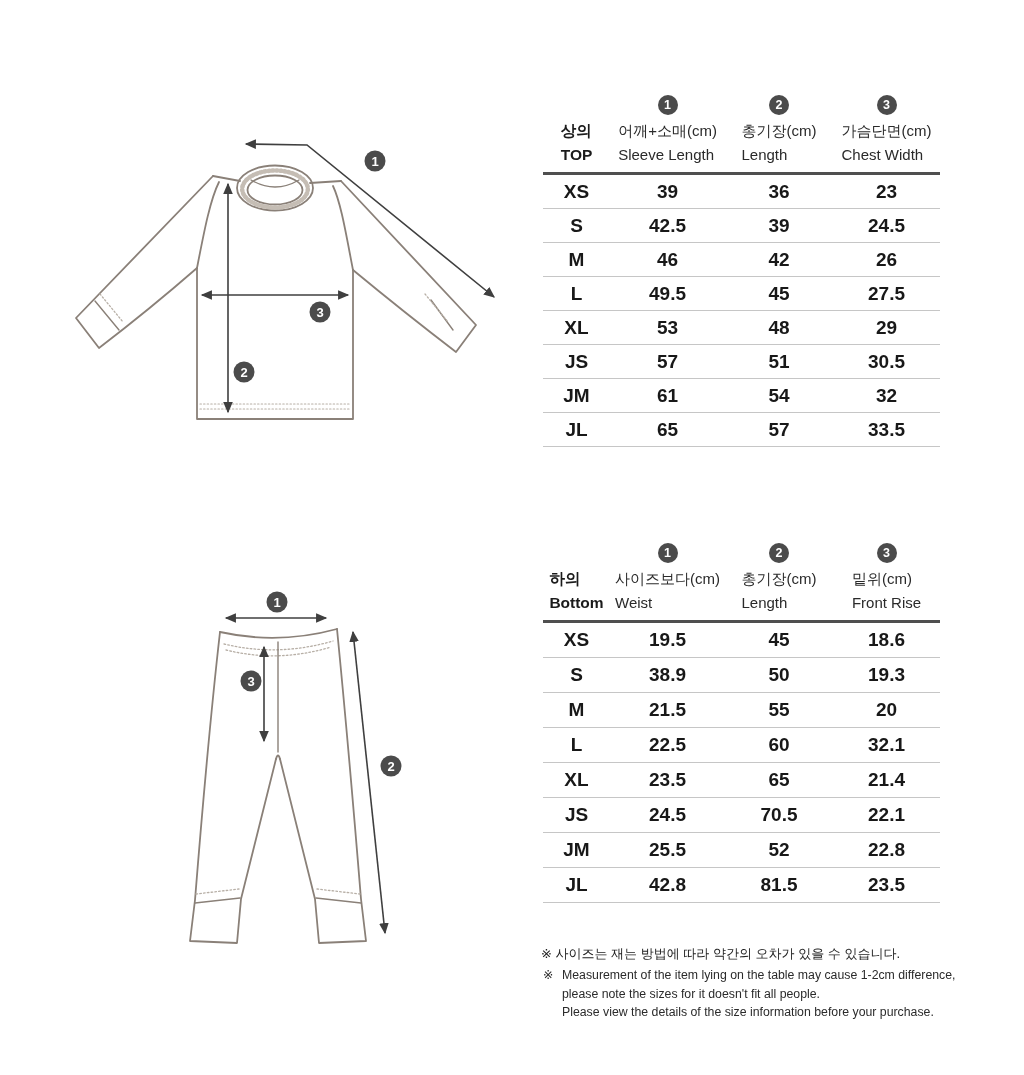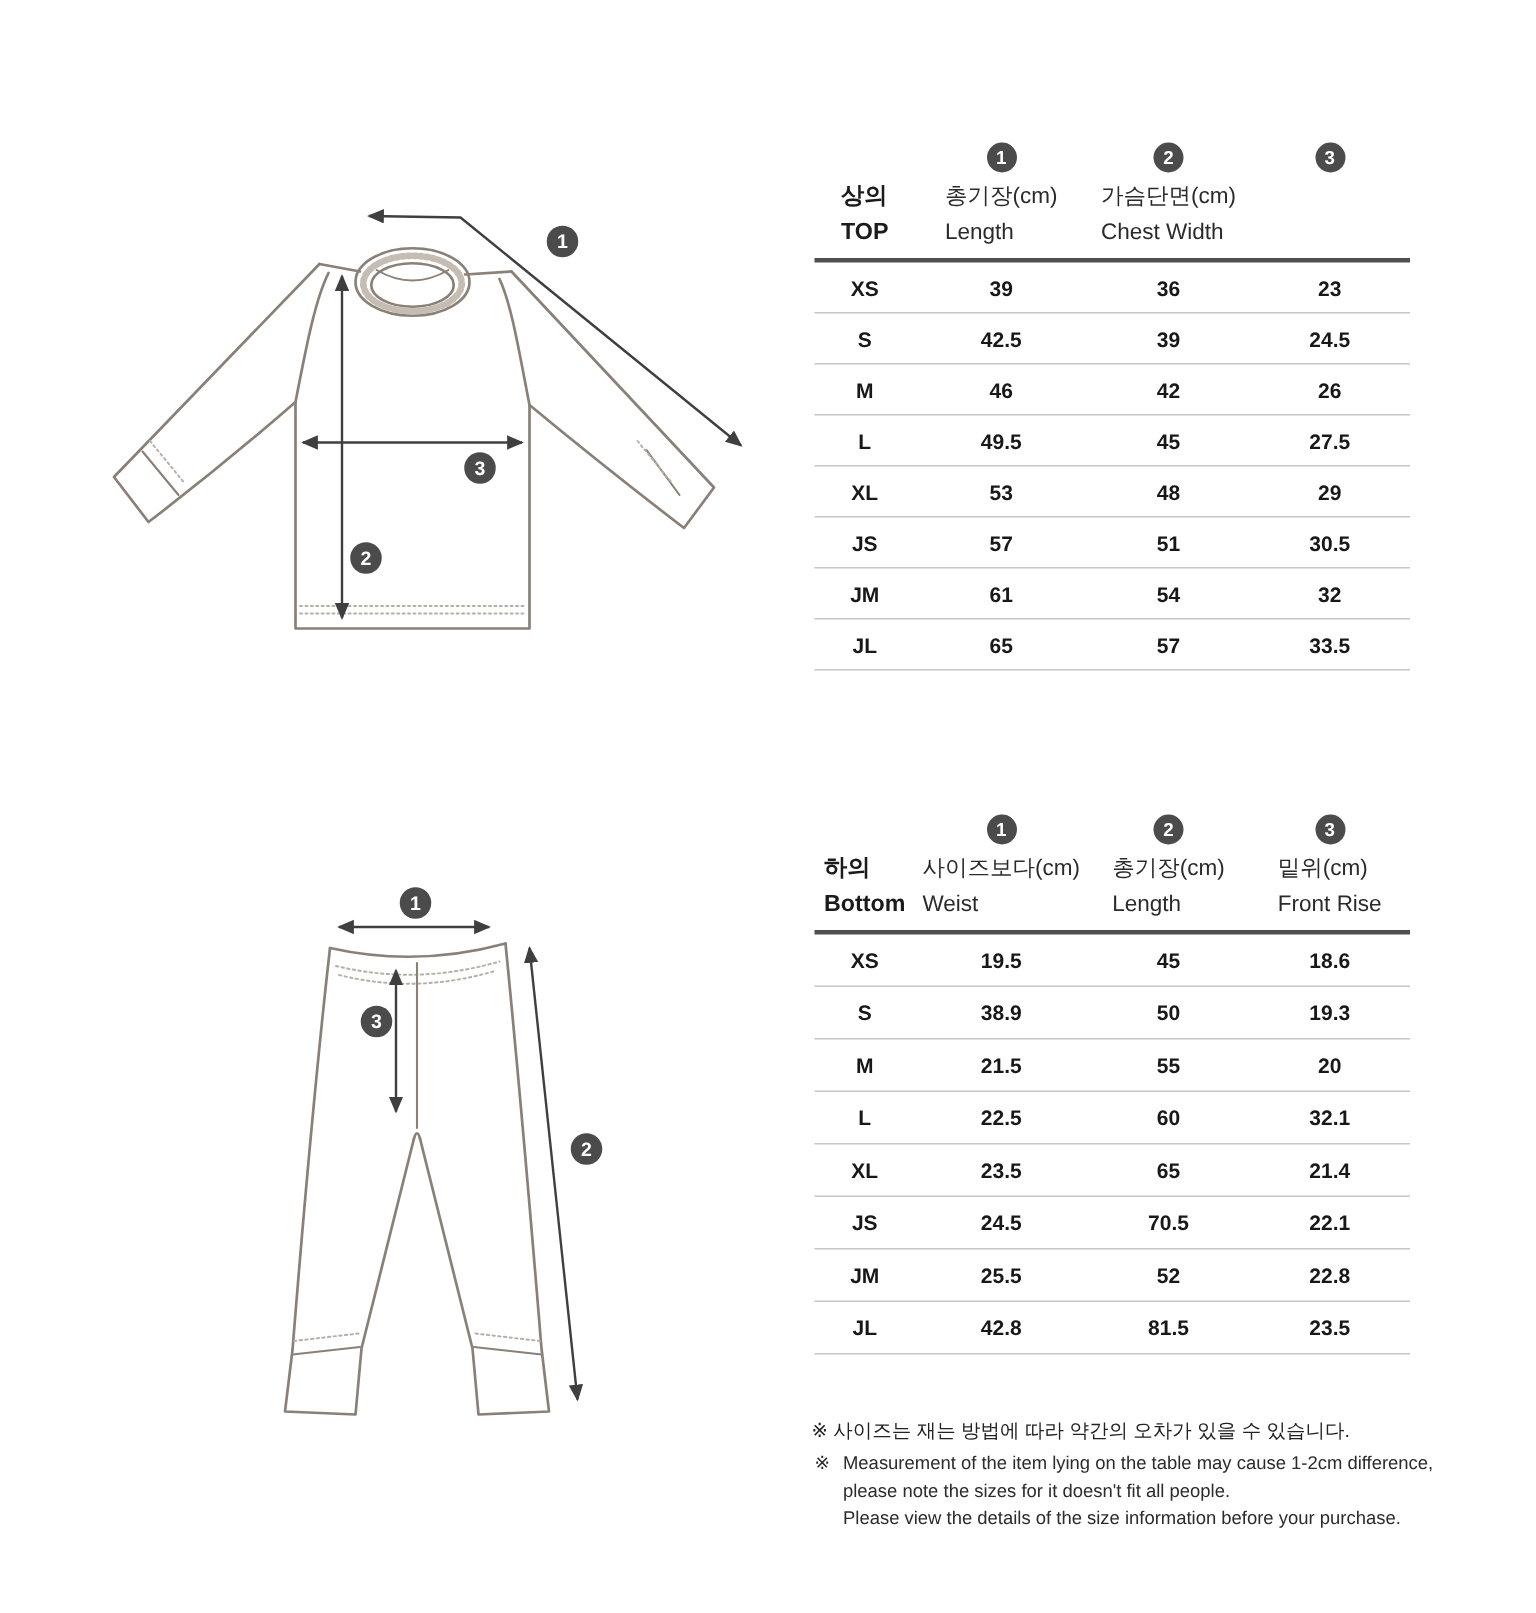--- a/index.html
+++ b/index.html
@@ -16,21 +16,21 @@
   .badge {
     width:20px; height:20px; border-radius:50%; background:#4b4b4b; color:#ffffff;
     font-size:12.5px; font-weight:bold; display:flex; align-items:center; justify-content:center; line-height:1;
   }
   .hdr { align-items:start; }
   .hdr .cell { text-align:left; }
   .hdr .ko { font-size:15px; line-height:24px; color:#2a2a2a; }
   .hdr .en { font-size:15px; line-height:24px; color:#2a2a2a; }
   .hdr .cat div { font-weight:bold; font-size:15.5px; line-height:24px; color:#1b1b1b; }
   .thick-line { border-top:3px solid #4f4f4f; margin-top:5px; }
-  .drow { font-weight:bold; font-size:14px; color:#181818; border-bottom:1px solid #c6c6c6; }
+  .drow { font-weight:bold; font-size:19px; color:#181818; border-bottom:1px solid #c6c6c6; }
   .rows-33 .drow { height:33px; }
   .rows-34 .drow { height:34px; }
 
   
   .notes-ko { position:absolute; left:541px; top:943px; width:480px; font-size:13px; line-height:21.5px; color:#222222; }
   .notes-en { position:absolute; left:543px; top:966px; width:480px; font-size:12.3px; line-height:18.7px; color:#2b2b2b; padding-left:19px; }
   .notes-en .mark { position:absolute; left:0; top:0; }
 </style>
 </head>
 <body>
@@ -93,20 +93,24 @@
       <span class="badge">1</span>
       <span class="badge">2</span>
       <span class="badge">3</span>
     </div>
     <div class="grid hdr">
       <div class="cell cat">
         <div>상의</div>
         <div>TOP</div>
       </div>
       <div class="cell">
+        <div class="ko">어깨+소매(cm)</div>
+        <div class="en">Sleeve Length</div>
+      </div>
+      <div class="cell">
         <div class="ko">총기장(cm)</div>
         <div class="en">Length</div>
       </div>
       <div class="cell">
         <div class="ko">가슴단면(cm)</div>
         <div class="en">Chest Width</div>
       </div>
     </div>
     <div class="thick-line"></div>
     <div class="rows-33">

